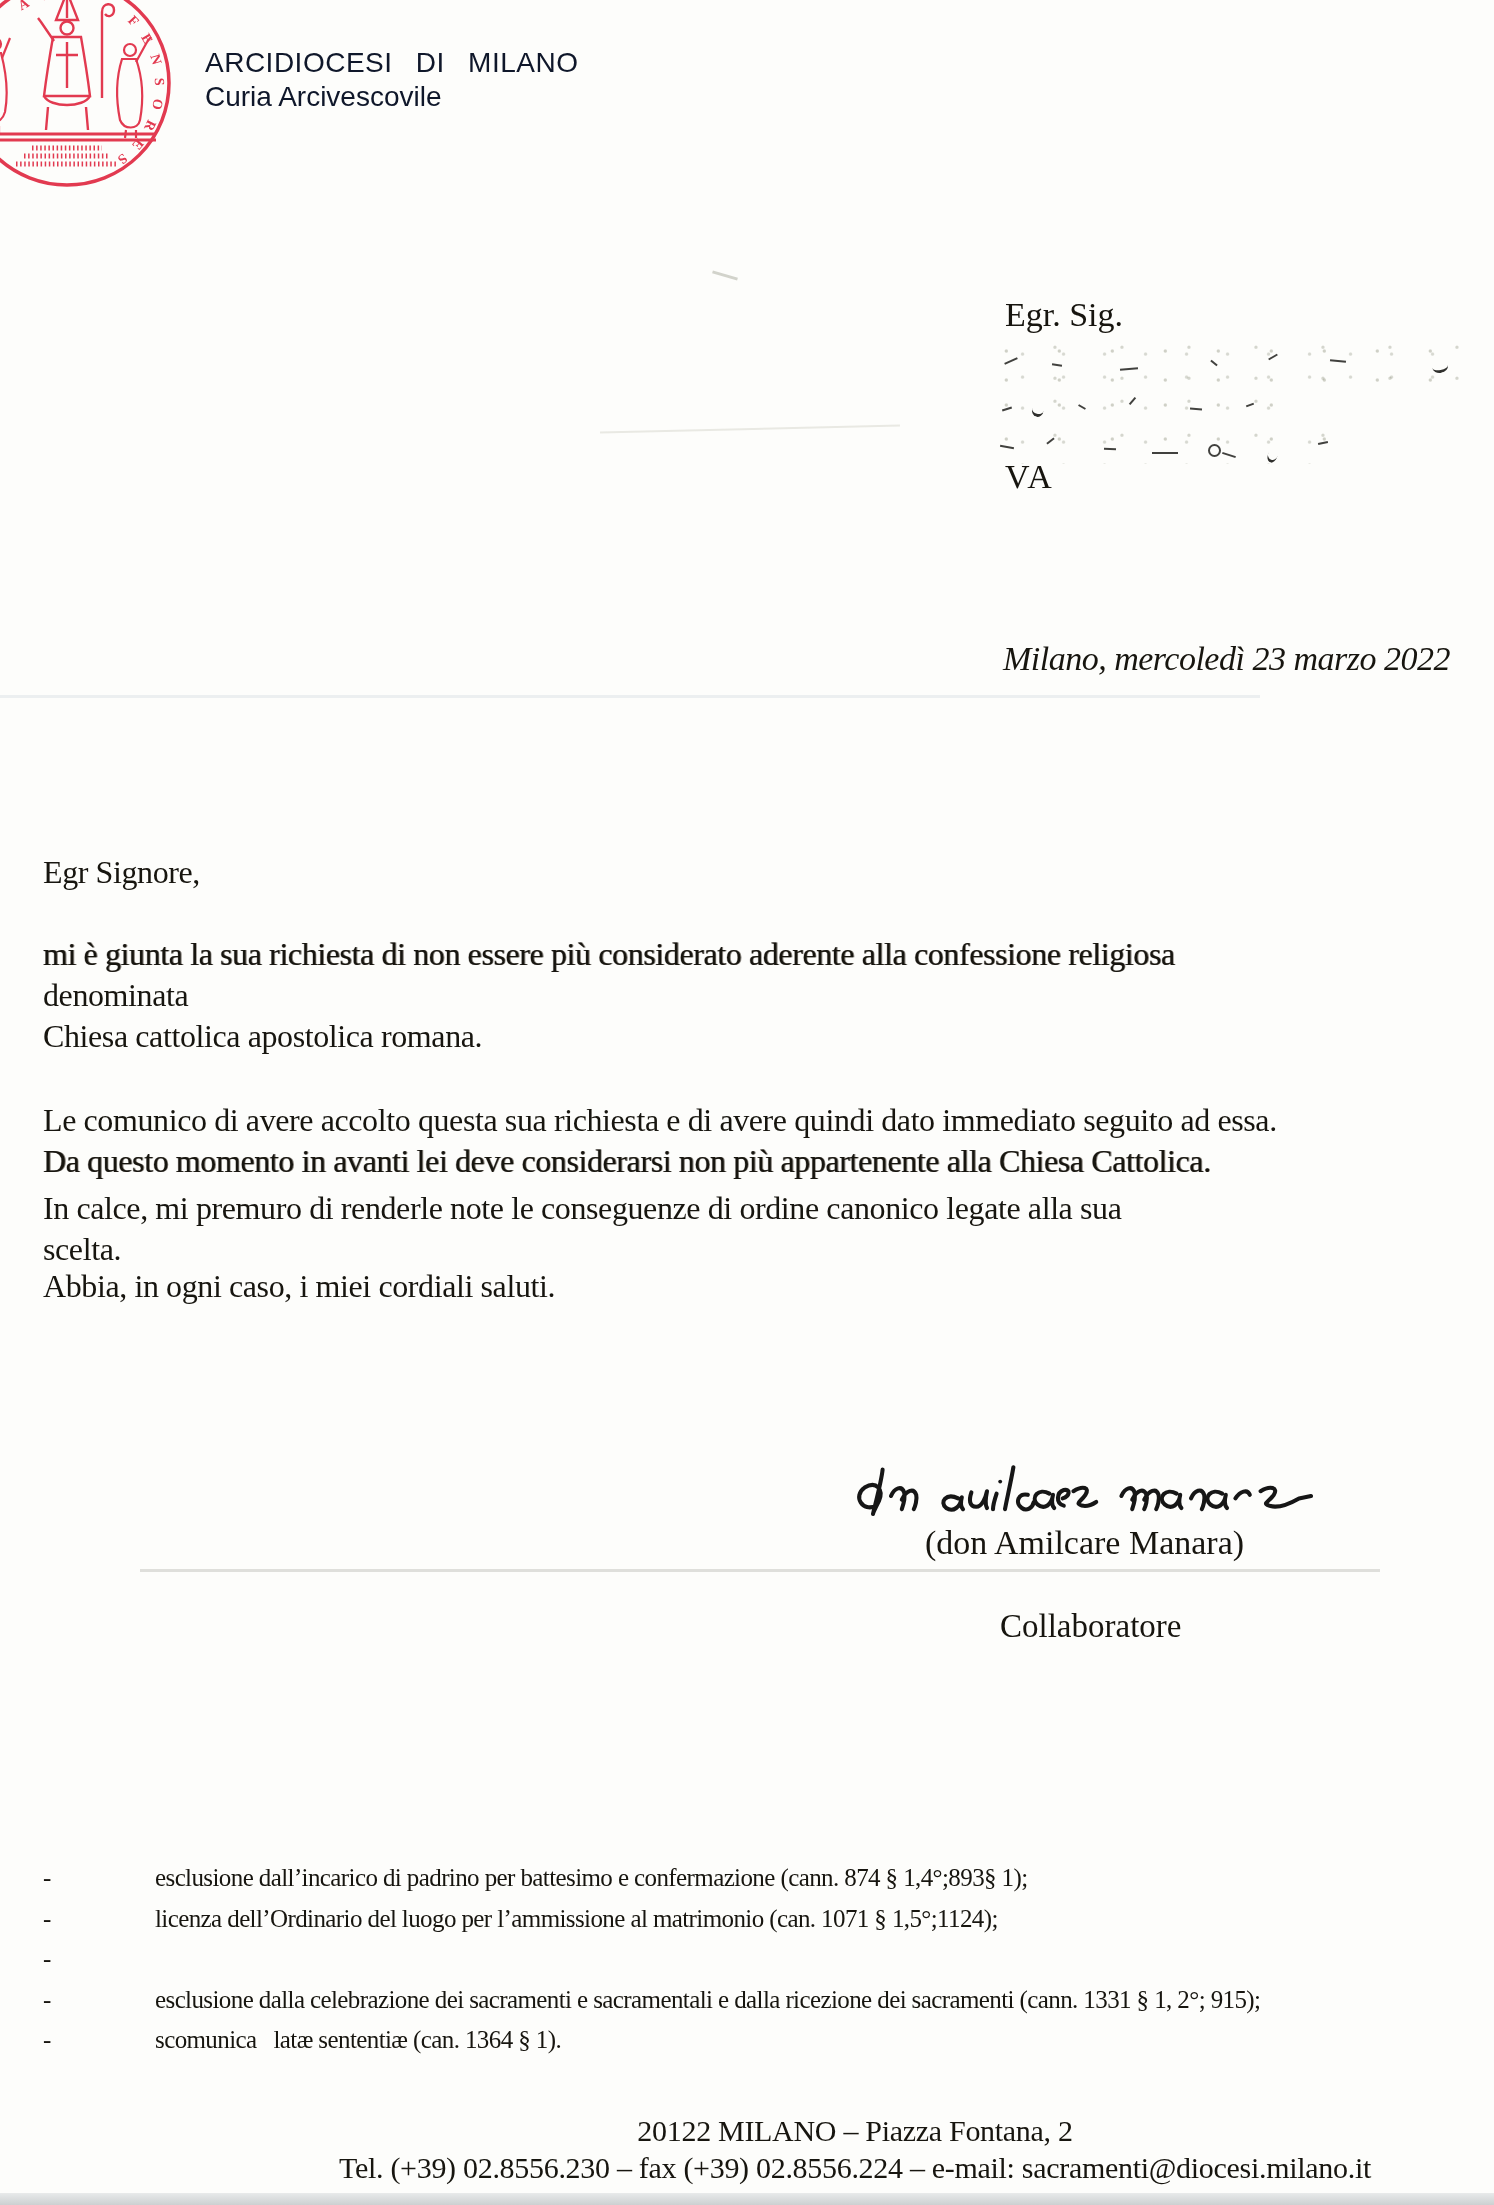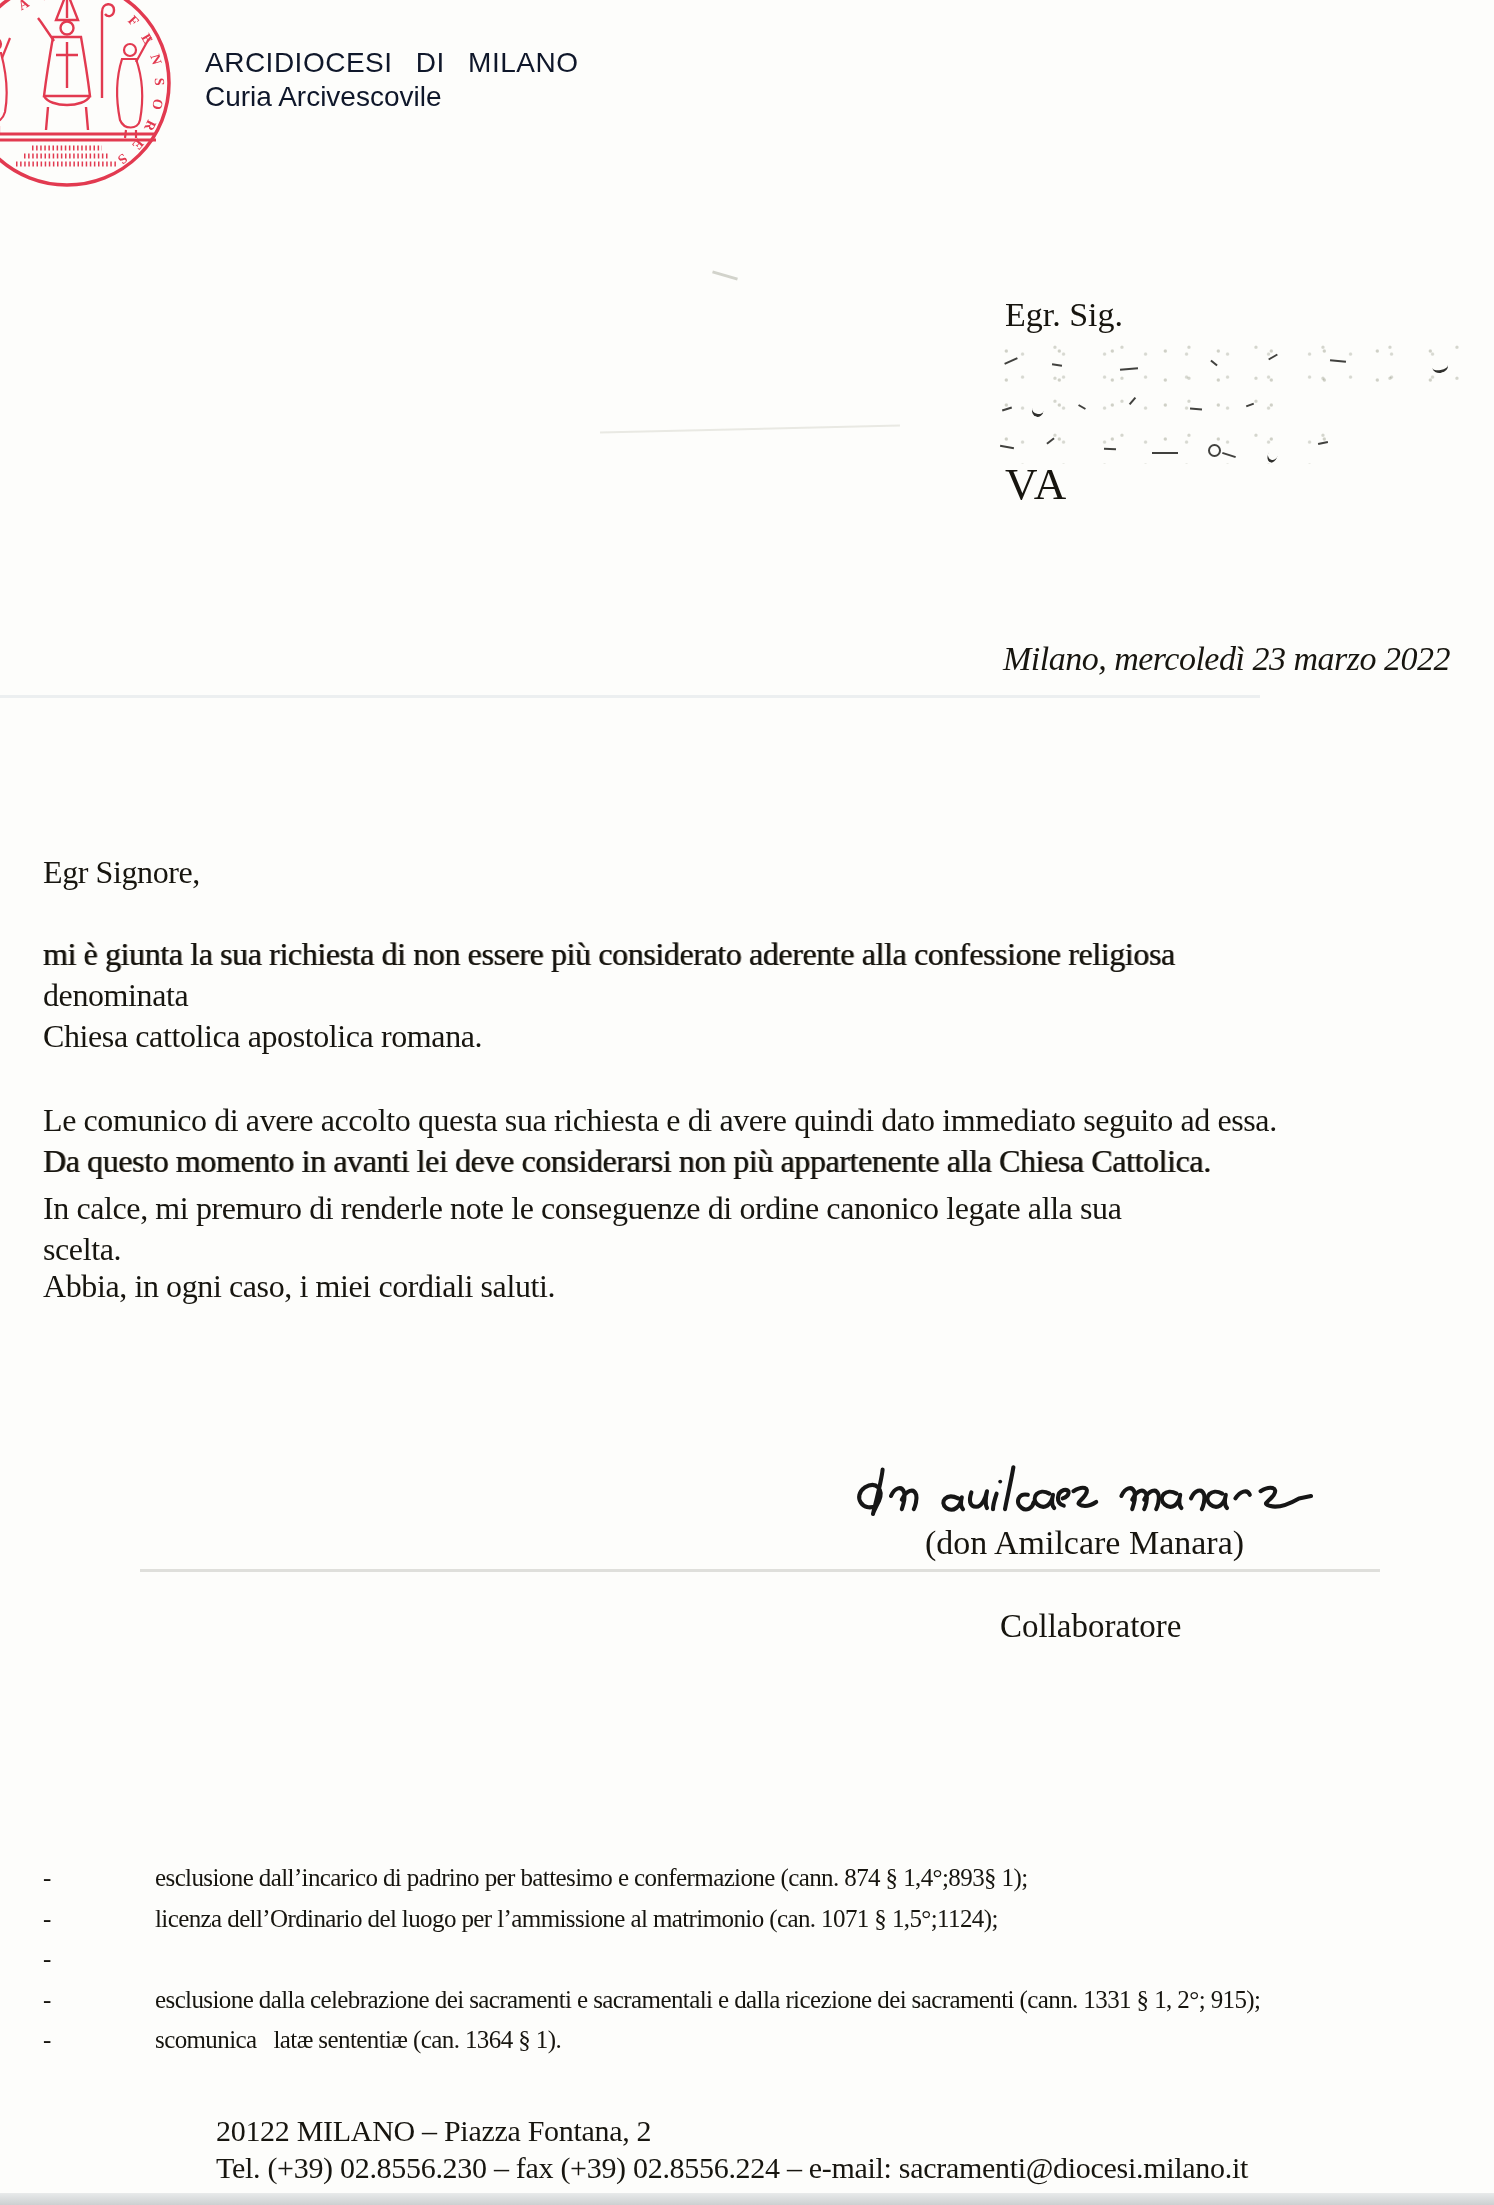--- a/index.html
+++ b/index.html
@@ -15,21 +15,21 @@
   
   .seal{position:absolute;left:-50px;top:-22px;width:230px;height:215px;}
   .lh-text{
     position:absolute;left:205px;top:46px;
     font-family:"Liberation Sans", sans-serif;
     font-size:28px;line-height:34px;color:#0f172a;
   }
   .lh-org{word-spacing:15px;letter-spacing:.5px;}
   
   .salutation{position:absolute;left:1005px;top:296px;font-size:34px;}
-  .province{position:absolute;left:1005px;top:458px;font-size:45px;letter-spacing:2px;}
+  .province{position:absolute;left:1005px;top:458px;font-size:34px;letter-spacing:2px;}
   .redact{position:absolute;filter:blur(.5px);
     background-image:
       radial-gradient(circle at 12% 45%, rgba(120,124,100,.35) 1px, transparent 2.2px),
       radial-gradient(circle at 55% 70%, rgba(120,124,100,.28) 1px, transparent 2.2px),
       radial-gradient(circle at 82% 30%, rgba(120,124,100,.30) 1px, transparent 2.2px);
     background-size:53px 29px, 41px 23px, 67px 31px;}
   .mk{position:absolute;border-bottom:2.5px solid rgba(32,32,28,.85);}
   .mk-curl{position:absolute;width:16px;height:10px;border-bottom:3px solid rgba(25,25,22,.9);
     border-radius:50%;}
   .mk-ring{position:absolute;width:9px;height:9px;border:2px solid rgba(32,32,28,.85);border-radius:50%;}
@@ -47,21 +47,21 @@
   .sig{position:absolute;left:843px;top:1436px;width:480px;height:96px;}
   .sig-name{position:absolute;left:925px;top:1524px;font-size:34px;}
   .sig-role{position:absolute;left:1000px;top:1608px;font-size:33px;}
   
   .cons{position:absolute;left:43px;top:1864px;font-size:25px;letter-spacing:-0.6px;}
   .cons-head{height:38px;}
   .c-row{display:flex;height:40.6px;align-items:flex-start;}
   .c-dash{width:112px;flex:none;}
   .c-item{white-space:pre-wrap;}
   
-  .footer{position:absolute;left:216px;top:2112px;width:1278px;text-align:left;
+  .footer{position:absolute;left:216px;top:2112px;width:1278px;text-align:center;
     font-size:30px;line-height:37px;letter-spacing:-0.3px;}
   
   .artifact{position:absolute;}
   .band1{left:0;top:695px;width:1260px;height:3px;background:#e4e8ea;opacity:.65;}
   .band2{left:140px;top:1569px;width:1240px;height:3px;background:#dfdfdb;}
   .crease{left:600px;top:428px;width:300px;height:2px;background:#e9e9e3;transform:rotate(-1.3deg);}
   .speck1{left:712px;top:274px;width:26px;height:3px;background:#d2d3cb;transform:rotate(16deg);}
   .bottom-band{left:0;top:2193px;width:1494px;height:12px;
     background:linear-gradient(#e8eaea,#ccd0d1);}
 </style>

